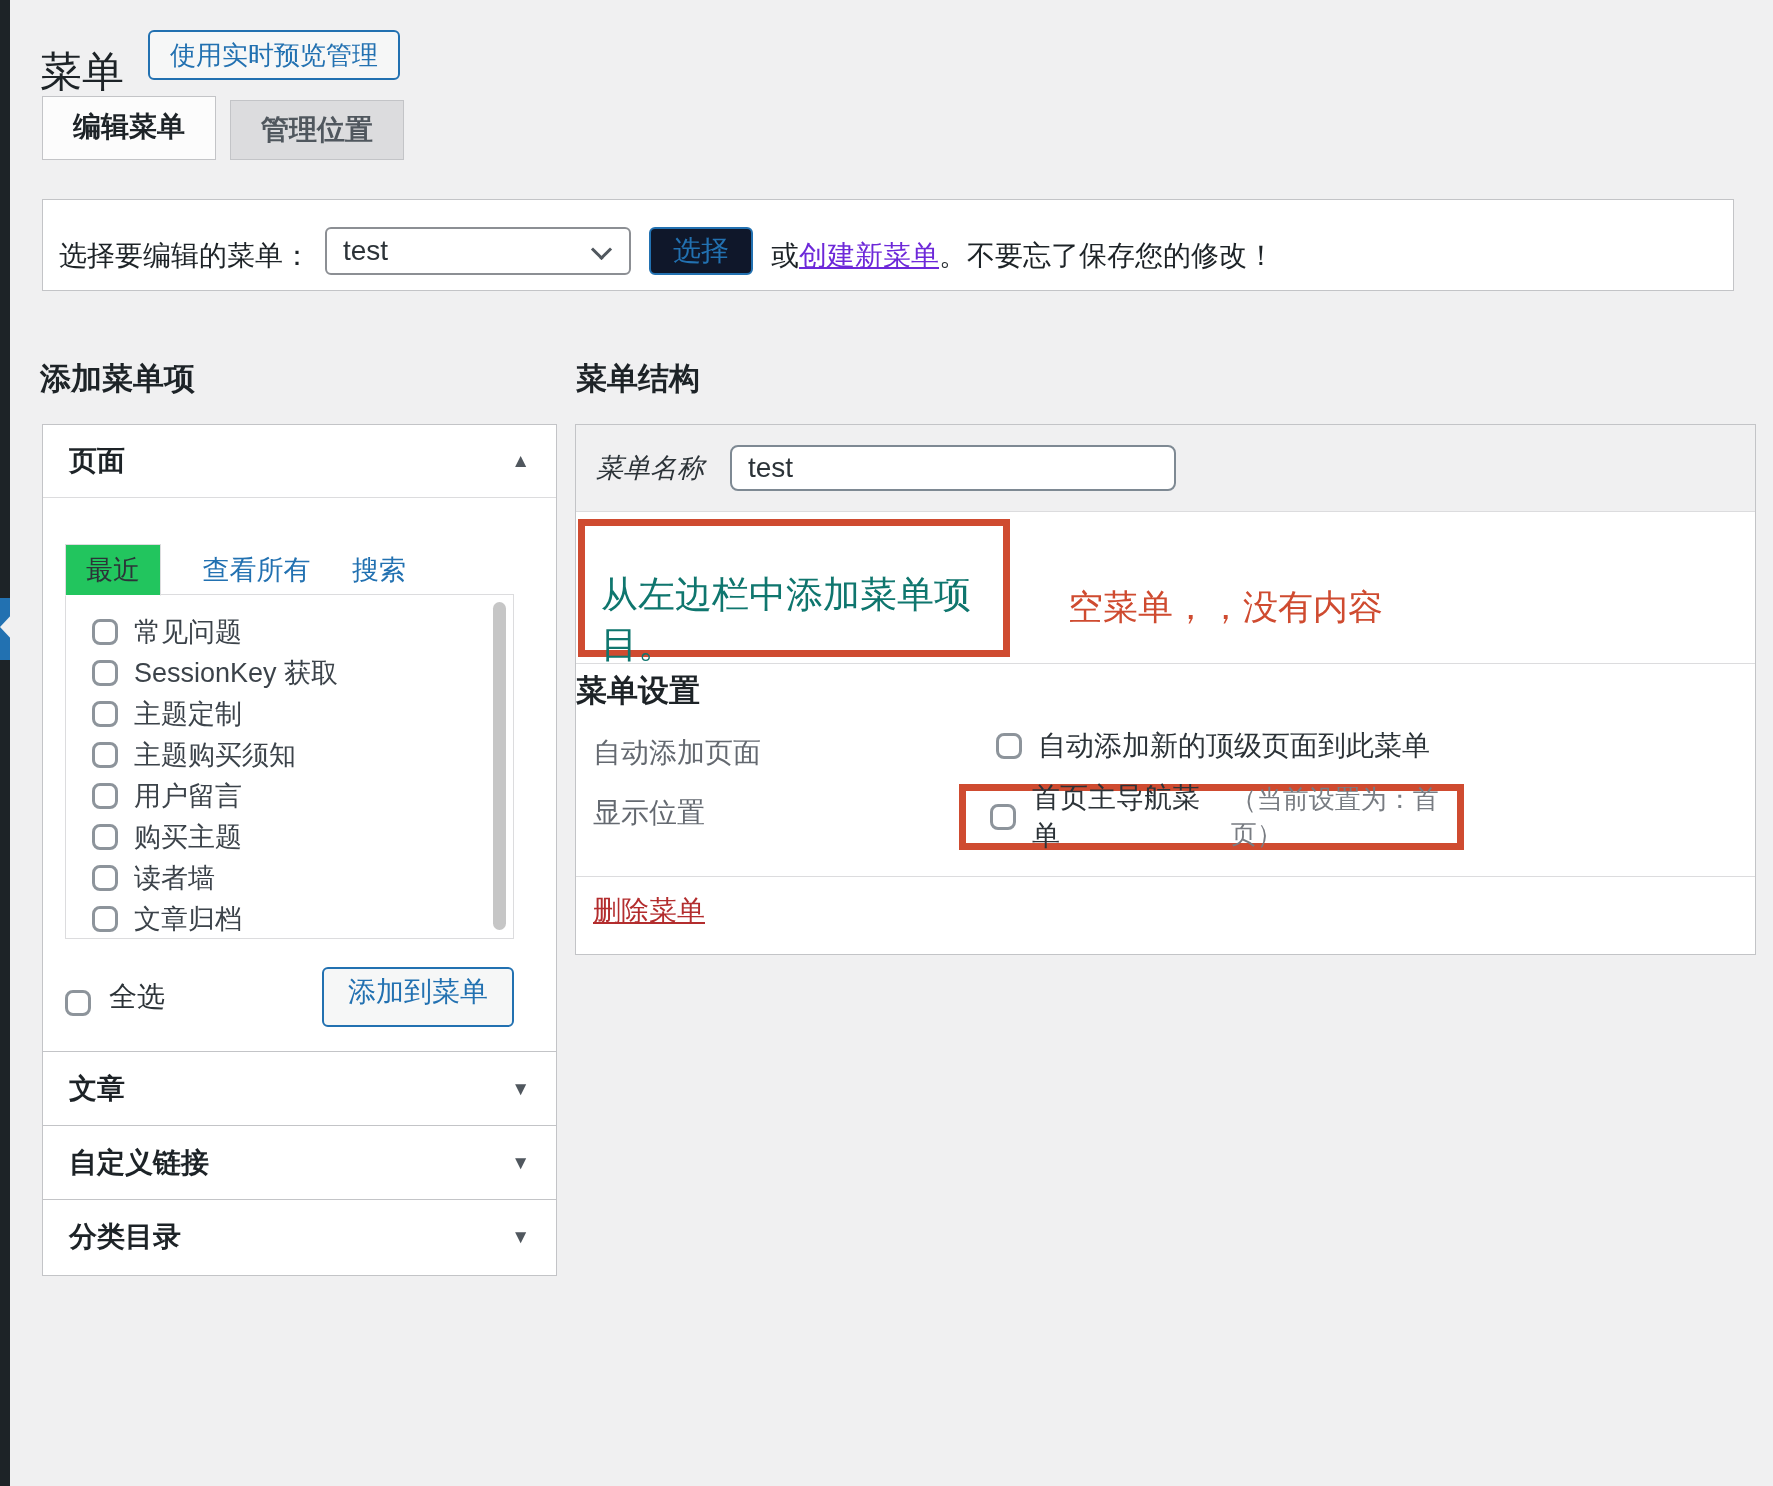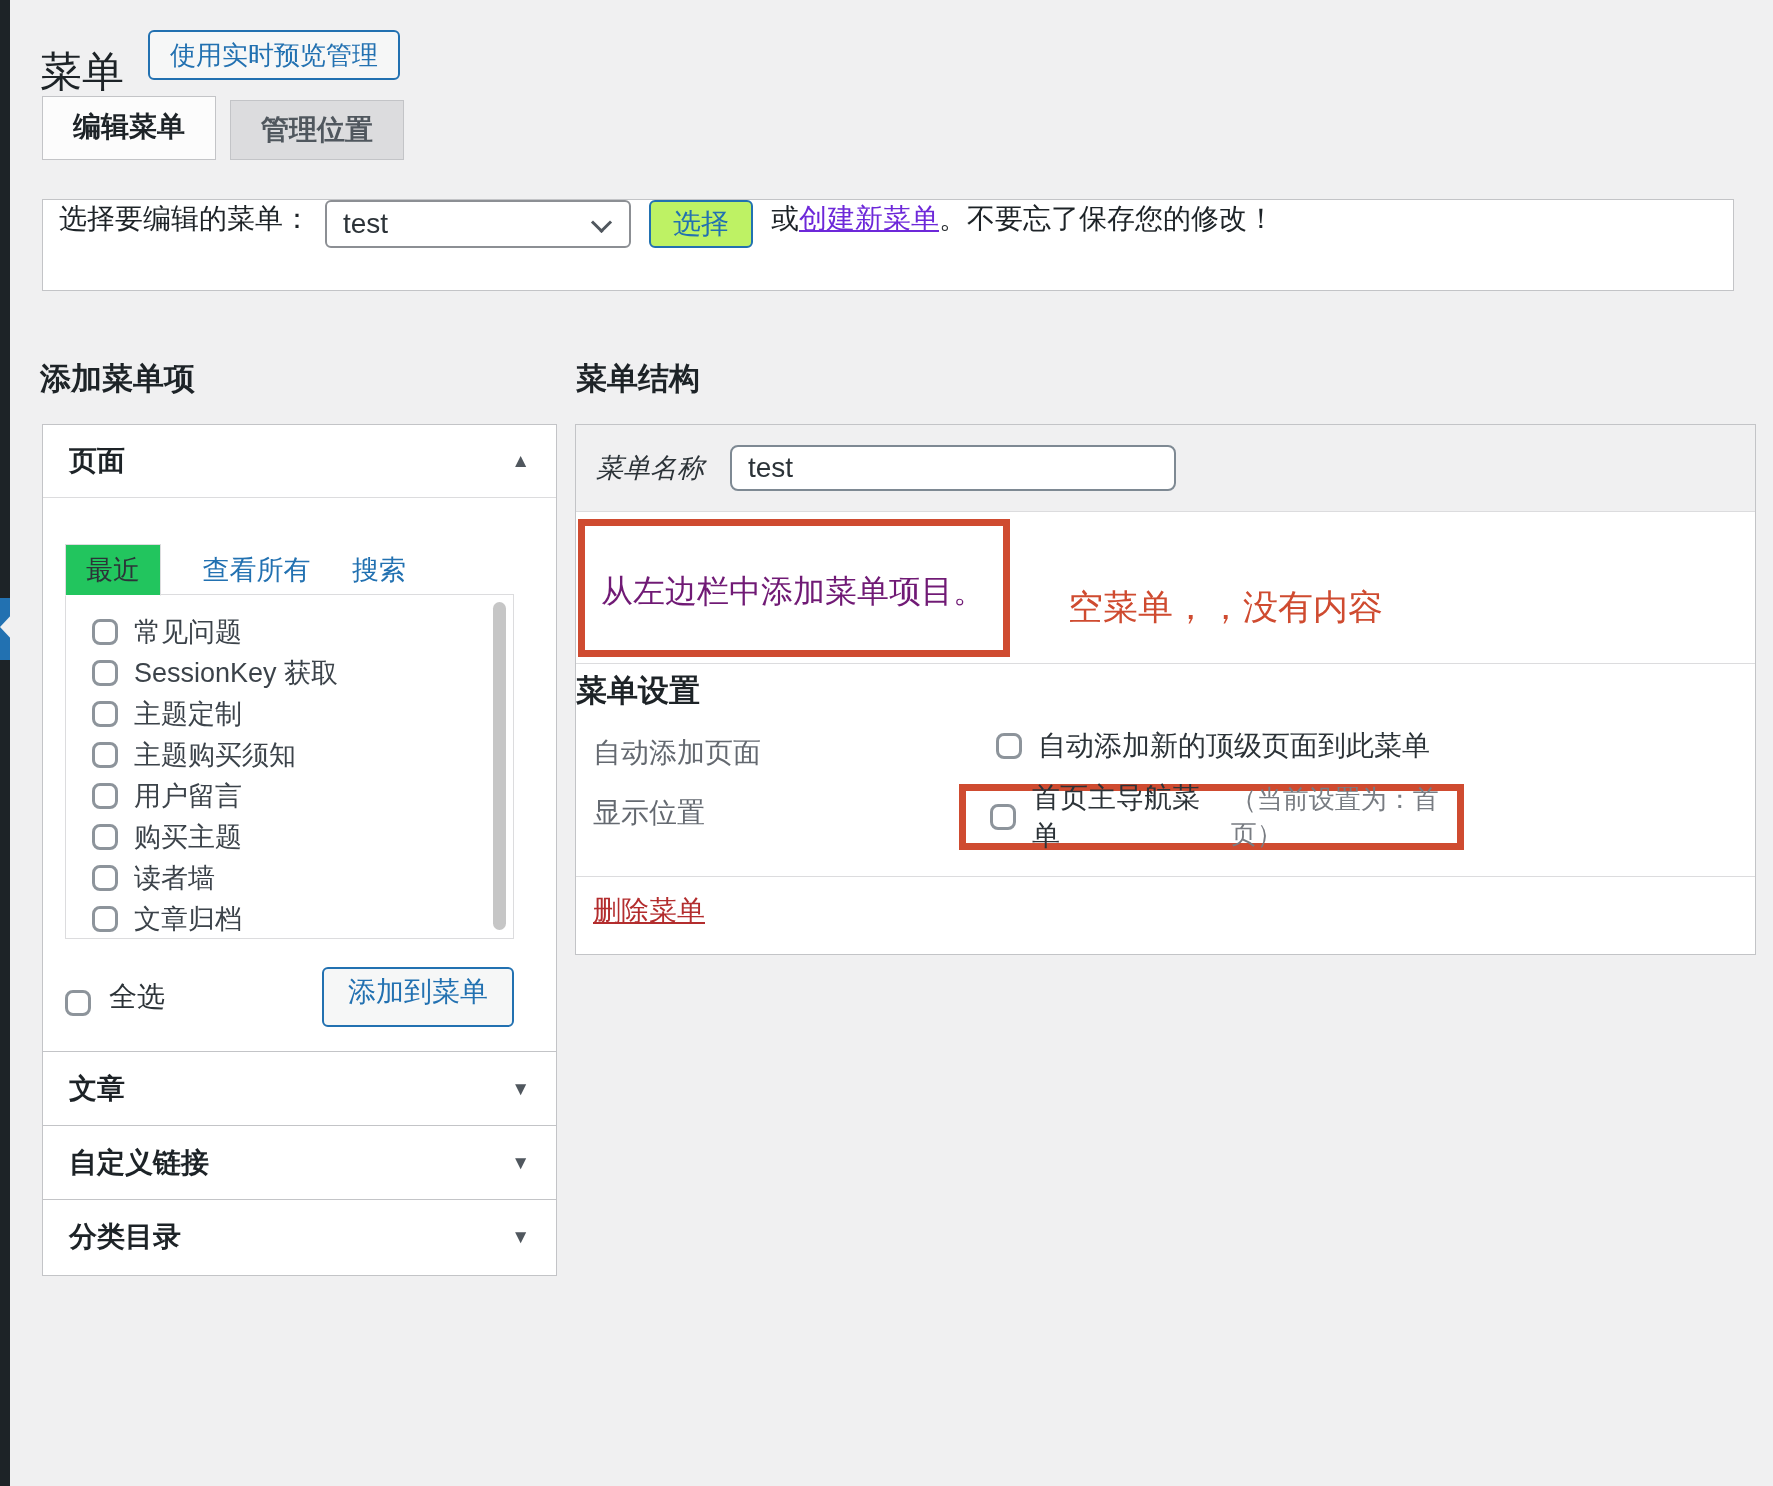--- a/index.html
+++ b/index.html
@@ -18,26 +18,26 @@
     padding:0 20px;border:2px solid #2271b1;border-radius:6px;background:#f6f7f7;color:#2271b1;font-size:26px;cursor:pointer;}
 
   
   .nav-tabs{position:absolute;left:42px;top:96px;display:flex;gap:14px;align-items:flex-end;}
   .nav-tab{height:58px;line-height:58px;padding:0 30px;font-size:28px;font-weight:700;border:1px solid #c3c4c7;cursor:pointer;}
   .nav-tab.active{background:#fcfcfc;color:#1d2327;height:62px;line-height:60px;}
   .nav-tab.inactive{background:#dcdcde;color:#50575e;}
 
   
   .manage-bar{position:absolute;left:42px;top:199px;width:1692px;height:92px;box-sizing:border-box;
-    background:#fff;border:1px solid #c3c4c7;display:flex;align-items:flex-start;padding:0 16px;font-size:28px;color:#1d2327;}
+    background:#fff;border:1px solid #c3c4c7;display:flex;align-items:flex-end;padding:15px 16px;font-size:28px;color:#1d2327;}
   .manage-bar .lbl{margin-right:14px;}
   .fake-select{position:relative;width:306px;height:48px;box-sizing:border-box;border:2px solid #8c8f94;border-radius:6px;
     background:#fff;line-height:44px;padding:0 44px 0 16px;color:#2c3338;cursor:pointer;}
   .caret{position:absolute;right:20px;top:13px;width:12px;height:12px;border:solid #50575e;border-width:0 3px 3px 0;transform:rotate(45deg);}
-  .select-btn{margin-left:18px;height:48px;box-sizing:border-box;border:2px solid #2271b1;border-radius:6px;background:#bef264;
+  .select-btn{margin-left:18px;height:48px;box-sizing:border-box;border:2px solid #2271b1;border-radius:6px;background:#0f172a;
     color:#2271b1;font-size:28px;padding:0 22px;line-height:44px;cursor:pointer;}
   .hint{margin-left:18px;}
   .hint a{color:#6d28d9;text-decoration:underline;cursor:pointer;}
 
   .col-heading{position:absolute;font-size:31px;font-weight:600;color:#1d2327;}
 
   
   .left-card{position:absolute;left:42px;top:424px;width:515px;height:852px;box-sizing:border-box;
     background:#fff;border:1px solid #c3c4c7;}
   .acc-header{height:72px;border-bottom:1px solid #dcdcde;display:flex;align-items:center;justify-content:space-between;
@@ -62,21 +62,21 @@
 
   
   .right-card{position:absolute;left:575px;top:424px;width:1181px;height:531px;box-sizing:border-box;
     background:#fff;border:1px solid #c3c4c7;}
   .name-row{height:86px;background:#f0f0f1;border-bottom:1px solid #dcdcde;display:flex;align-items:center;padding:0 20px;}
   .name-row label{font-style:italic;font-size:27px;color:#2c3338;margin-right:26px;}
   .name-input{width:446px;height:46px;box-sizing:border-box;border:2px solid #7e8993;border-radius:8px;background:#fff;
     font-size:28px;padding:0 16px;color:#2c3338;font-family:"Liberation Sans","DejaVu Sans",sans-serif;}
   .structure-body{position:relative;height:444px;}
   .red-box-1{position:absolute;left:2px;top:7px;width:432px;height:138px;box-sizing:border-box;border:7px solid #cf4b30;background:#fff;}
-  .red-box-1 .empty-hint{padding:44px 0 0 16px;font-size:32px;color:#701a75;}
+  .red-box-1 .empty-hint{padding:44px 0 0 16px;font-size:37px;color:#0f766e;}
   .annotation{position:absolute;left:492px;top:72px;font-size:35px;color:#cf4b30;}
   .divider{position:absolute;left:0;right:0;border-top:1px solid #dcdcde;}
   .settings-heading{position:absolute;left:0;top:158px;font-size:31px;font-weight:600;color:#1d2327;}
   .row-label{position:absolute;left:17px;font-size:28px;color:#646970;}
   .opt{position:absolute;display:flex;align-items:center;gap:16px;font-size:28px;color:#2c3338;}
   .red-box-2{position:absolute;left:383px;top:272px;width:505px;height:66px;box-sizing:border-box;border:7px solid #cf4b30;
     display:flex;align-items:center;gap:16px;padding-left:24px;background:#fff;}
   .red-box-2 .opt-label{font-size:28px;color:#2c3338;}
   .current-setting{font-size:26px;color:#787c82;margin-left:12px;}
   .delete-link{position:absolute;left:17px;top:380px;font-size:28px;color:#b32d2e;text-decoration:underline;cursor:pointer;}

